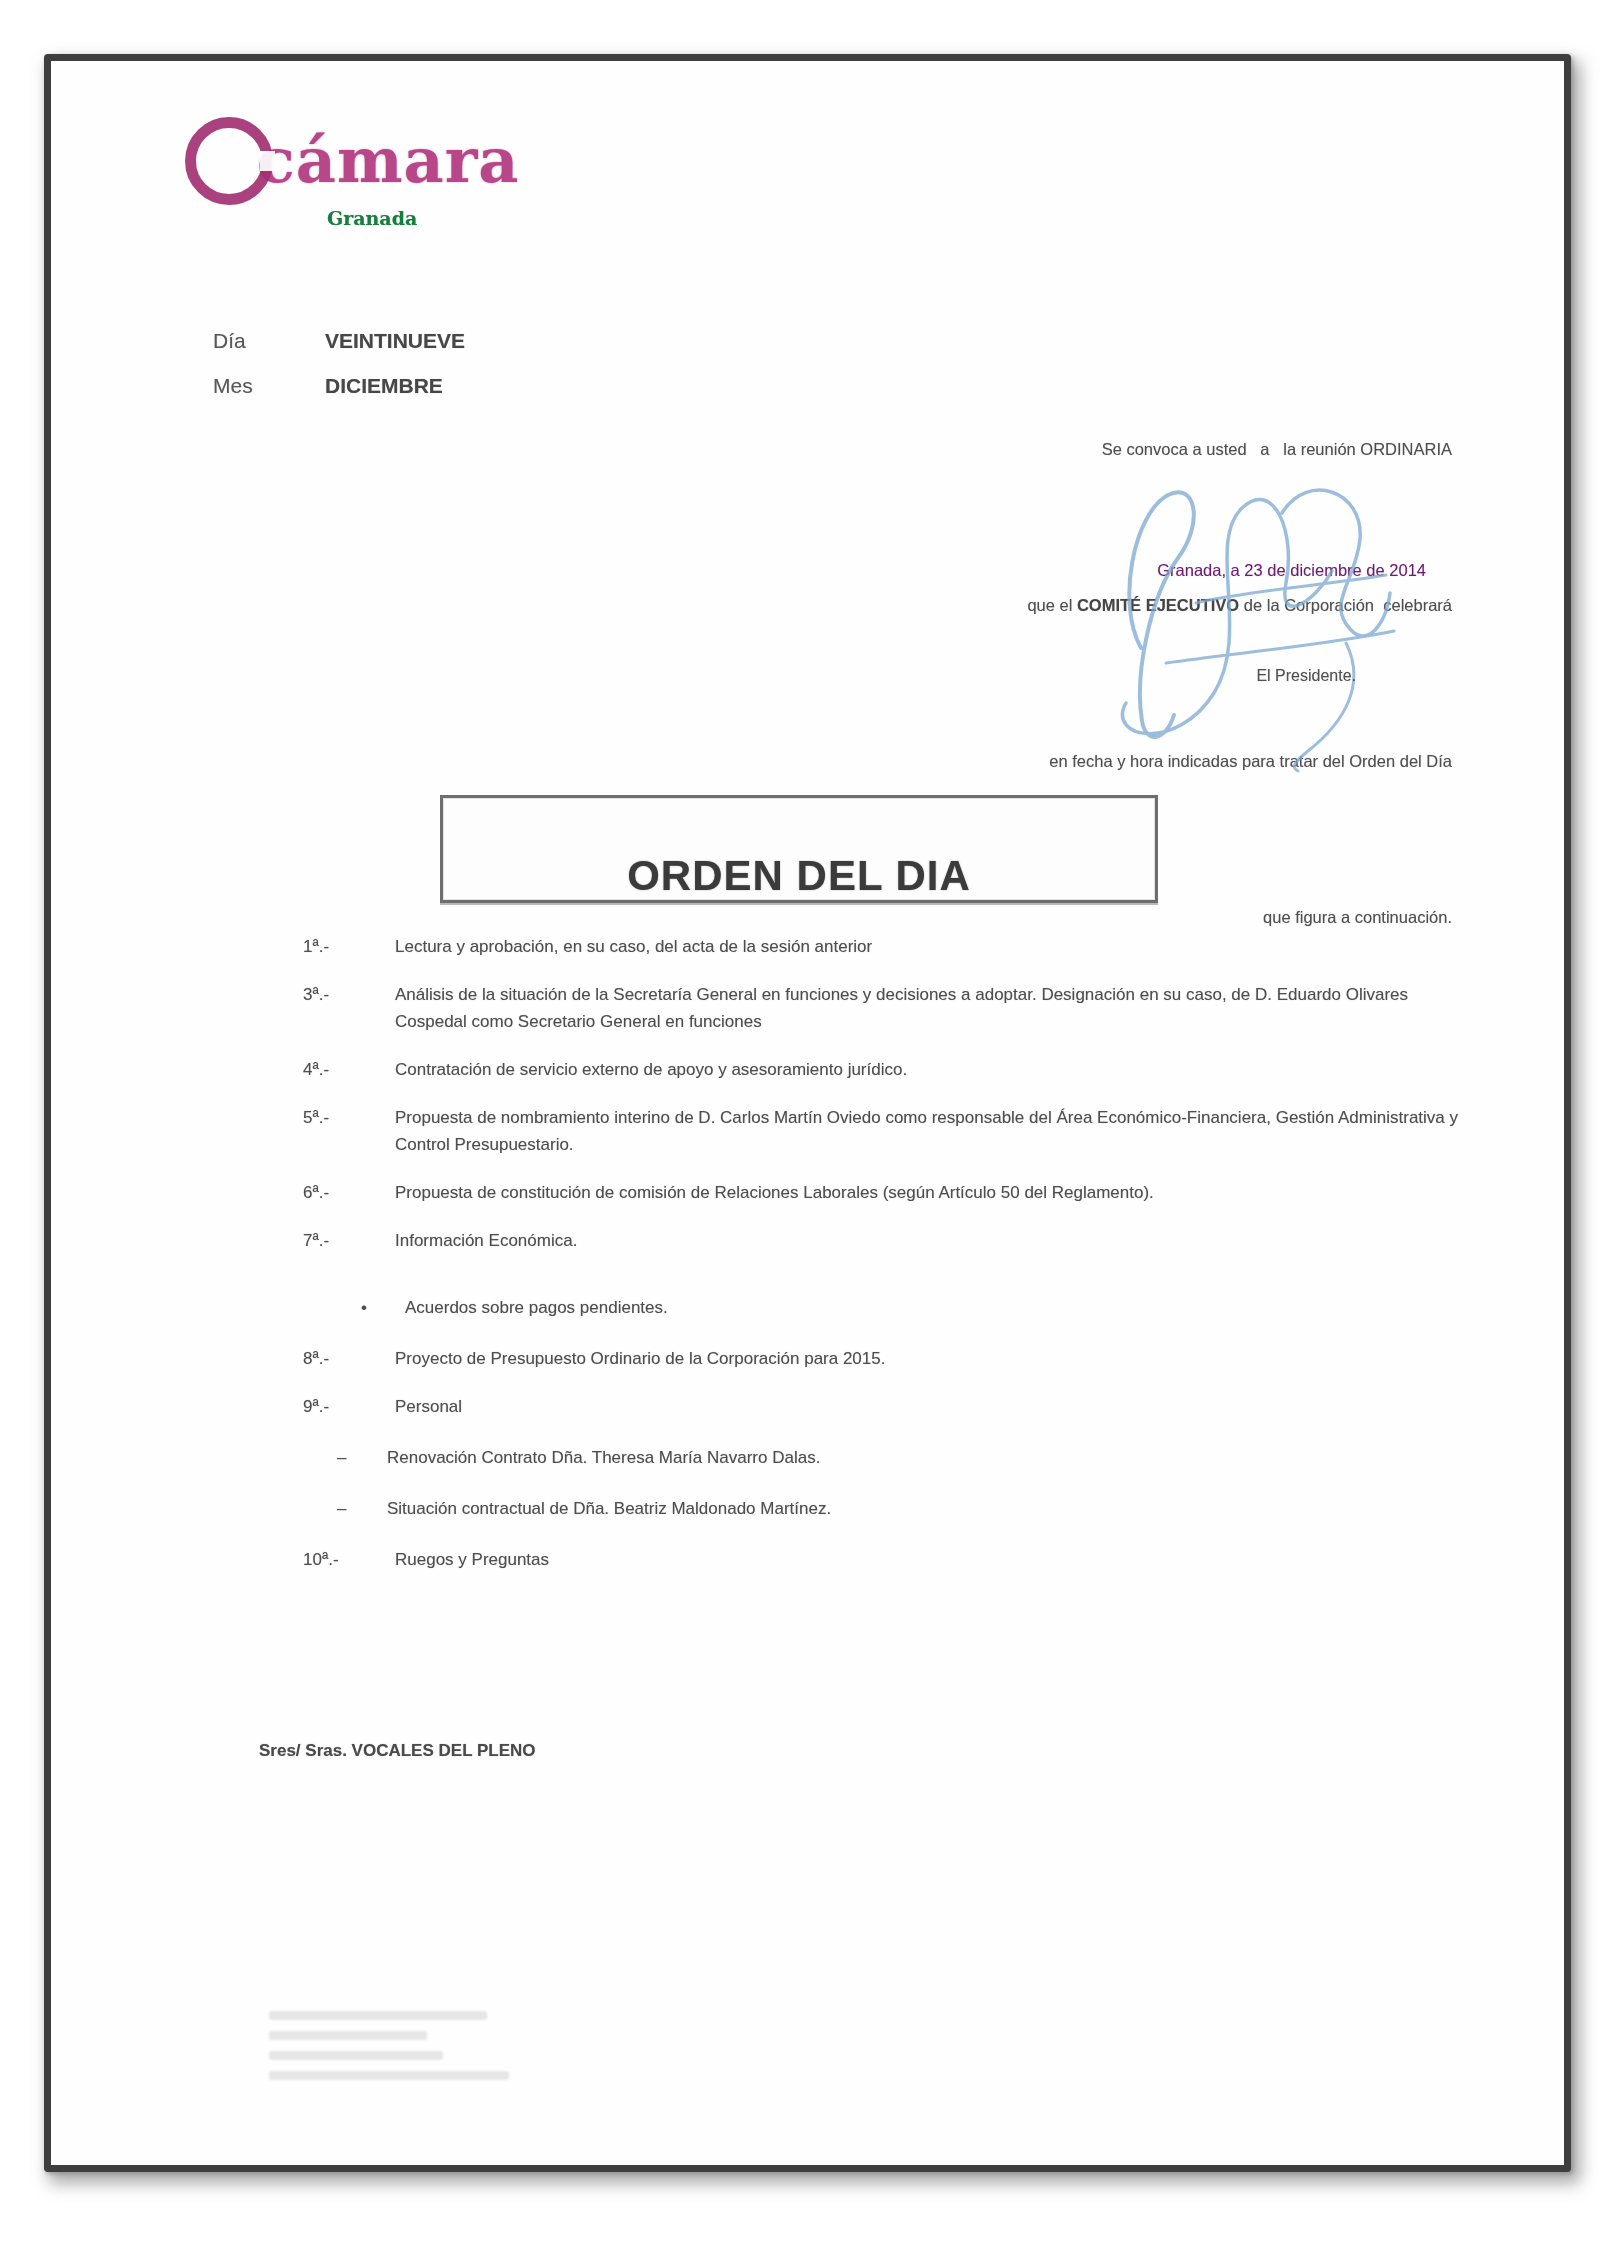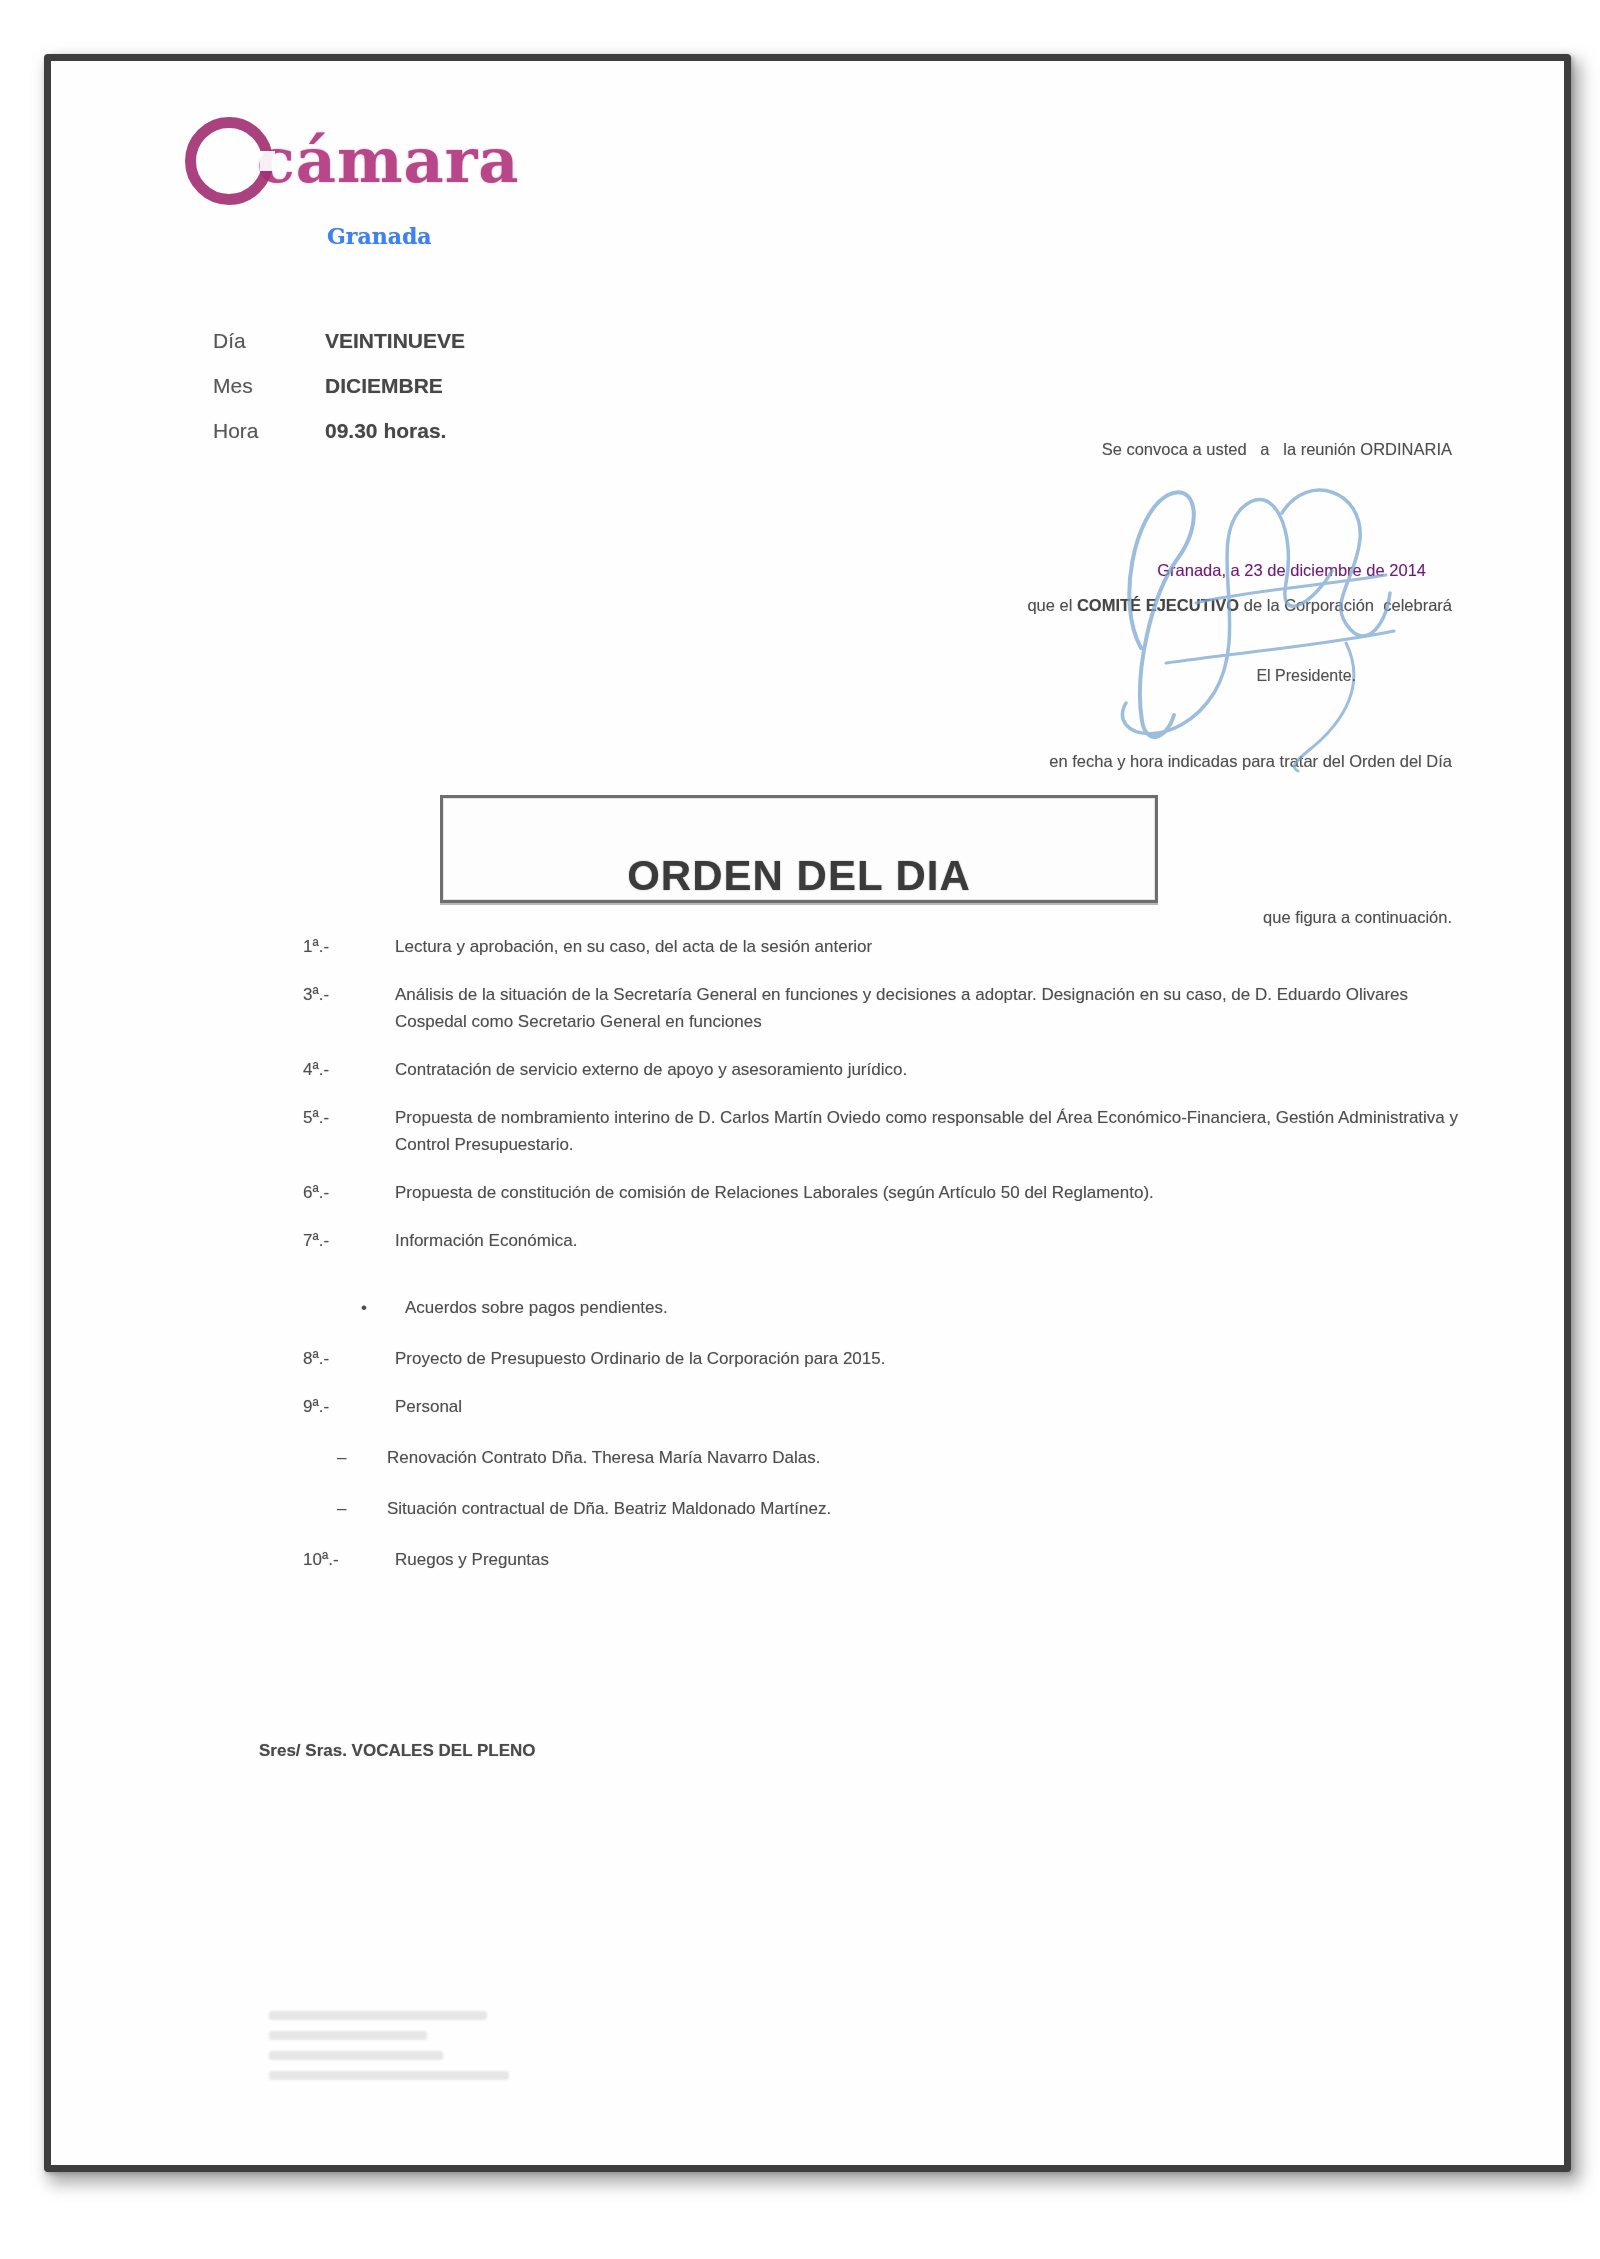--- a/index.html
+++ b/index.html
@@ -55,26 +55,26 @@
   .logo-word {
     font-family: "DejaVu Serif", serif;
     font-weight: bold;
     font-size: 62px;
     letter-spacing: 1px;
     color: #b8478a;
     text-shadow: 0 0 2px rgba(150,60,110,0.5);
     line-height: 1;
   }
   .logo-sub {
-    margin-top: 18px;
+    margin-top: 2px;
     margin-left: 142px;
     font-family: "DejaVu Serif", serif;
     font-weight: bold;
-    font-size: 22px;
-    color: #3b82f6;
+    font-size: 19px;
+    color: #15803d;
     text-shadow: 0 0 1px rgba(90,90,90,0.5);
   }
   
   .meta {
     position: absolute;
     left: 162px;
     top: 268px;
     width: 360px;
     color: #585858;
     font-size: 21px;
@@ -206,24 +206,20 @@
   <div class="meta-row">
     <span class="meta-label">Día</span>
     <span class="meta-value">VEINTINUEVE</span>
   </div>
 
   <div class="meta-row">
     <span class="meta-label">Mes</span>
     <span class="meta-value">DICIEMBRE</span>
   </div>
 
-  <div class="meta-row">
-    <span class="meta-label">Hora</span>
-    <span class="meta-value">09.30 horas.</span>
-  </div>
 </div>
 
   <div class="convocation">
     <div>Se convoca a usted   a   la reunión ORDINARIA</div>
     <div><span>que el </span><span class="bold">COMITÉ EJECUTIVO</span><span> de la Corporación  celebrará</span></div>
     <div>en fecha y hora indicadas para tratar del Orden del Día</div>
     <div>que figura a continuación.</div>
   </div>
 
   <div class="dateline">Granada, a  23 de diciembre  de 2014</div>

